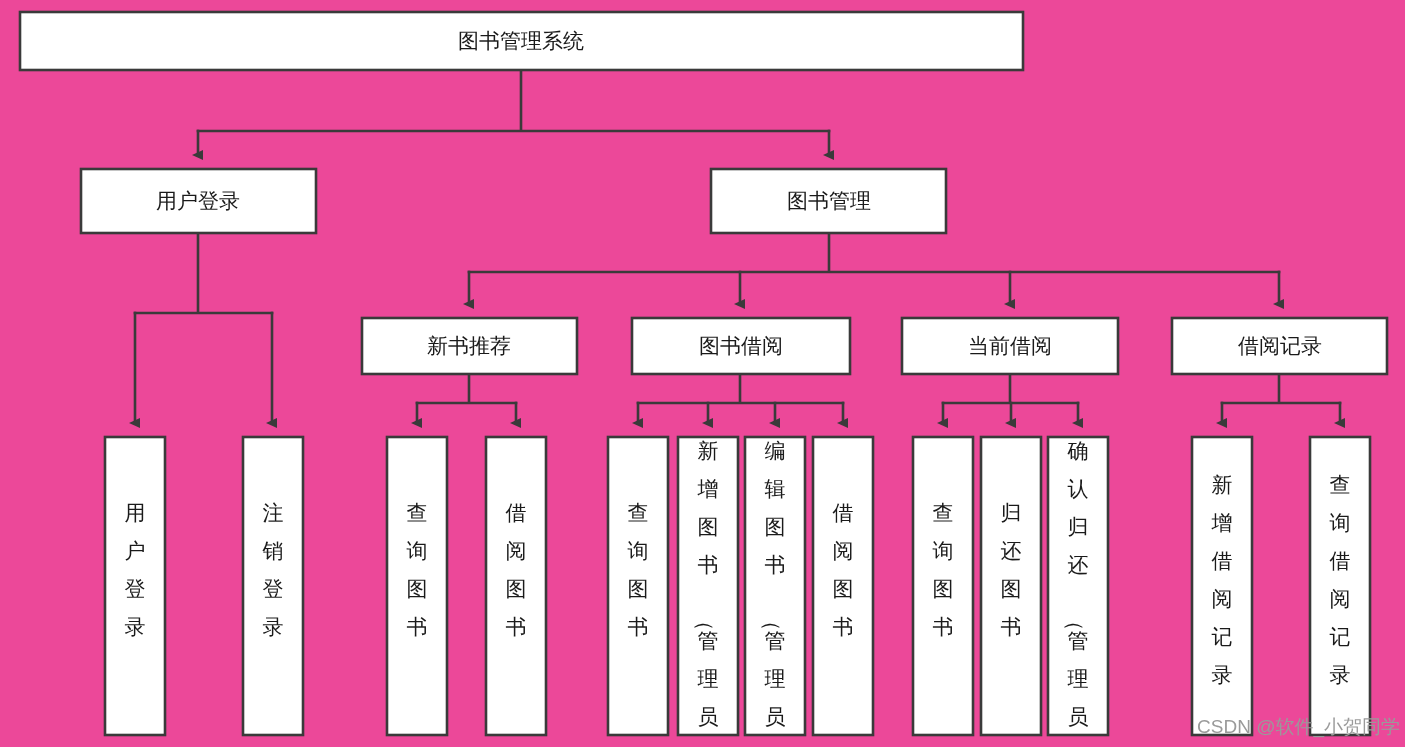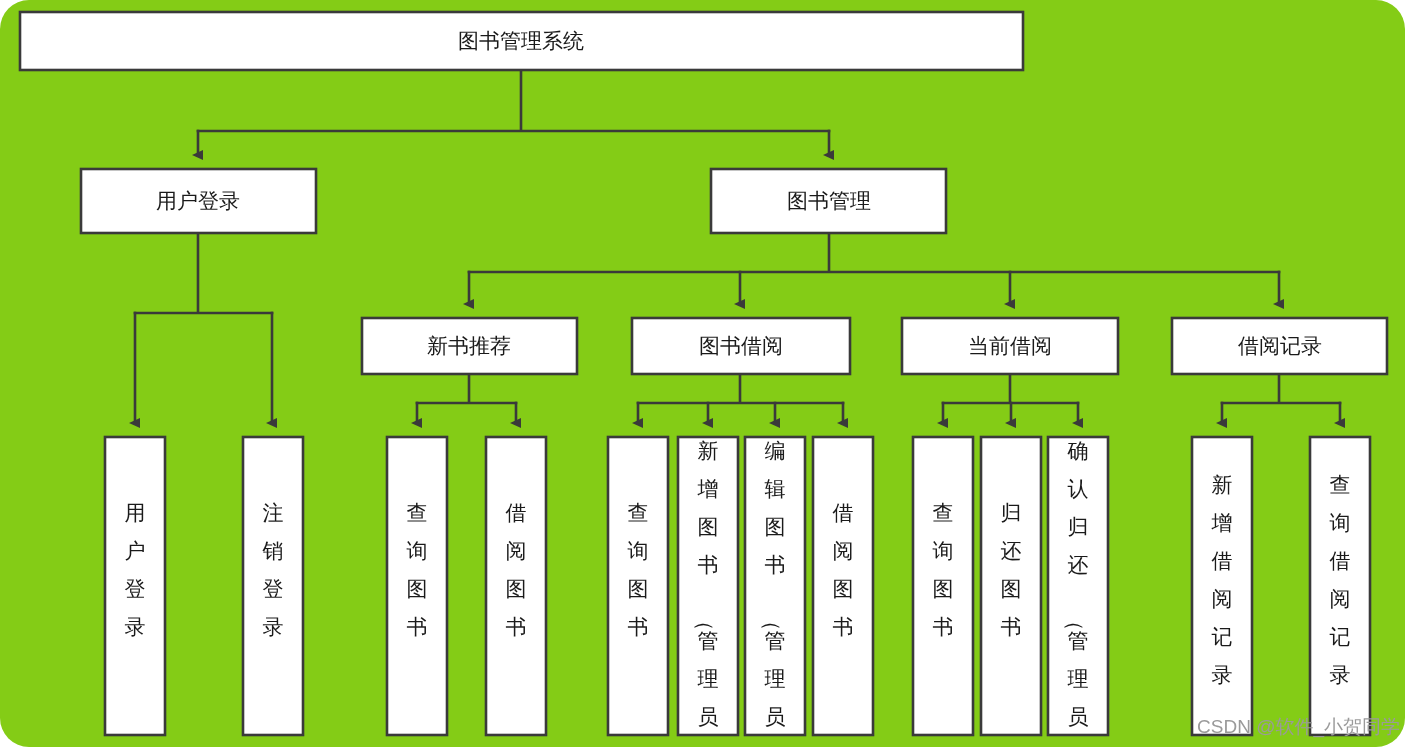--- a/index.html
+++ b/index.html
@@ -8,23 +8,22 @@
     padding: 0;
     background: #ffffff;
   }
   body {
     font-family: "Liberation Sans", "DejaVu Sans", sans-serif;
   }
   #diagram-root {
     position: relative;
     width: 1405px;
     height: 747px;
-    background: #84cc16;
+    background: #ec4899;
     overflow: hidden;
-    border-radius: 29px;
   }
   svg.diagram-canvas {
     position: absolute;
     left: 0;
     top: 0;
     width: 1405px;
     height: 747px;
     display: block;
   }
   .node-box {

